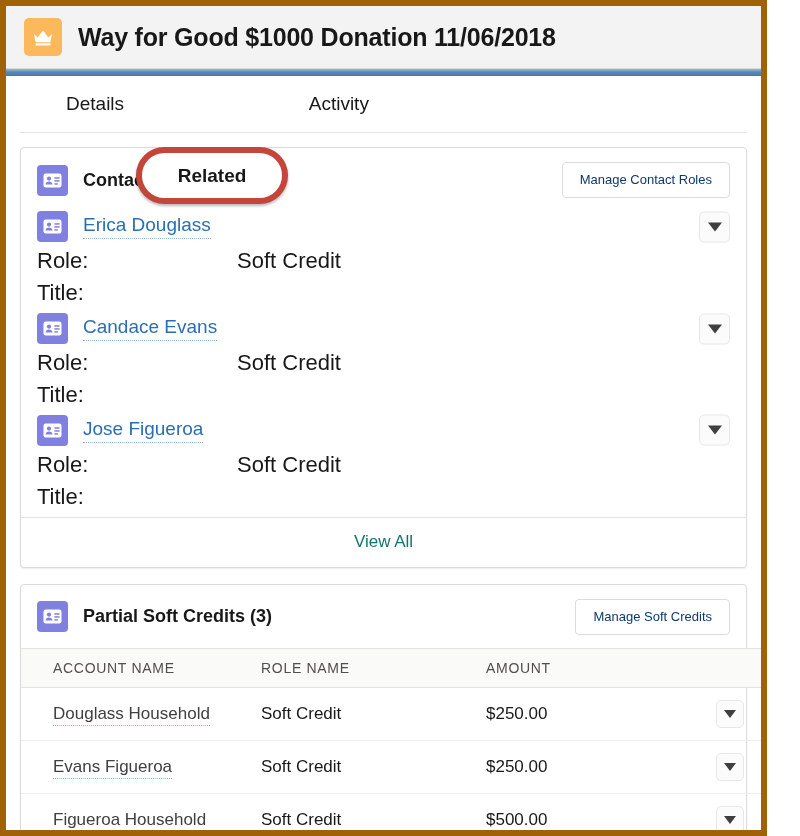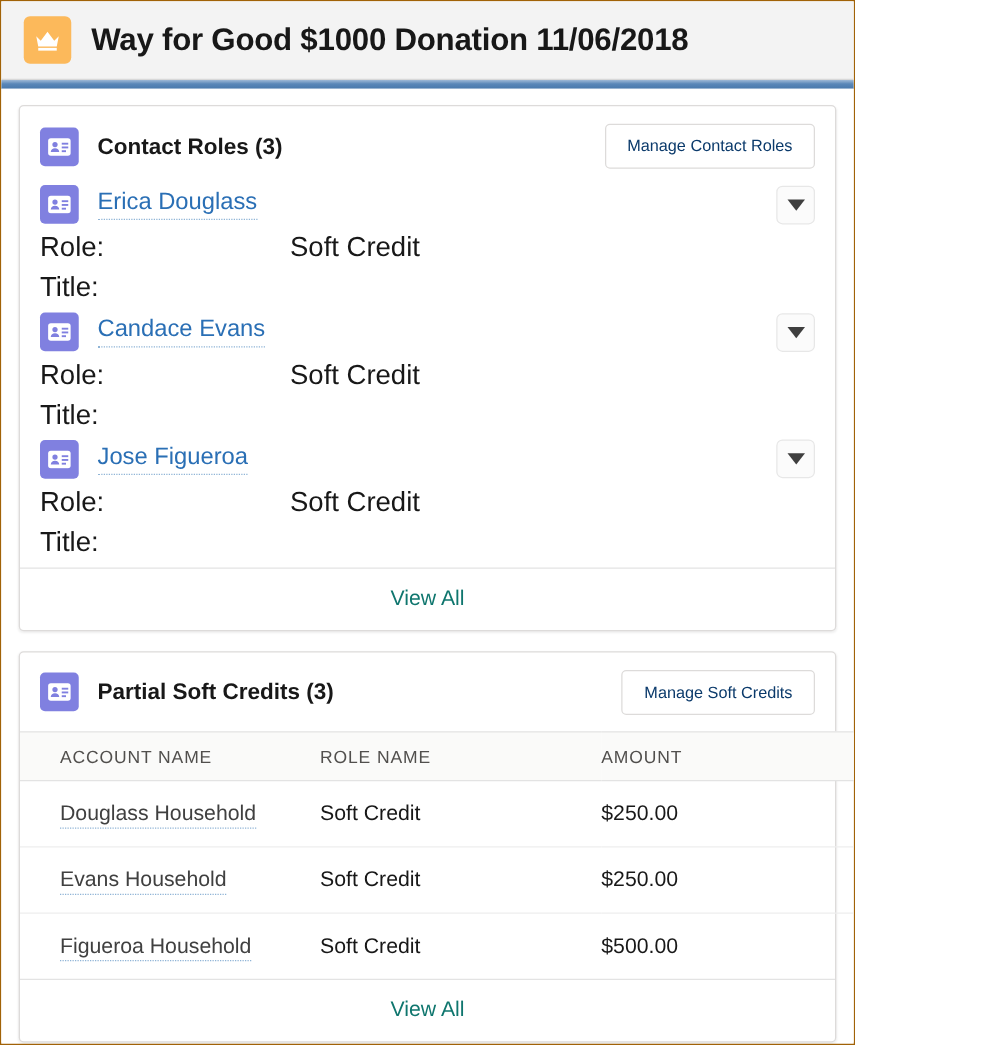--- a/index.html
+++ b/index.html
@@ -7,23 +7,23 @@
   body {
     width: 800px;
     height: 836px;
     font-family: "Liberation Sans", sans-serif;
     background: #ffffff;
     overflow: hidden;
   }
 
   .page {
     position: relative;
-    width: 684px;
+    width: 767px;
     height: 836px;
-    border: 1px solid #a16207;
+    border: 6px solid #a16207;
     background: #ffffff;
     overflow: hidden;
   }
 
   
   .record-header {
     position: relative;
     height: 63px;
     background: #f3f3f3;
     border-bottom: 1px solid #d8d8d8;
@@ -307,20 +307,29 @@
       <svg width="22" height="20" viewBox="0 0 22 20" aria-hidden="true">
         <path d="M2 7 L5.6 10.5 L11 3.4 L16.4 10.5 L20 7 L18.4 15.2 L3.6 15.2 Z" fill="#ffffff"></path>
         <rect x="3.6" y="16.3" width="14.8" height="2.2" fill="#ffffff"></rect>
       </svg>
     </div>
     <div class="record-title">Way for Good $1000 Donation 11/06/2018</div>
   </div>
 
   <div class="accent-bar"></div>
 
+  <div class="tabs-wrap">
+    <div class="tabs">
+      <div class="tab tab-details">Details</div>
+      <div class="tab is-active" style="visibility:hidden;">Related</div>
+      <div class="tab tab-activity">Activity</div>
+    </div>
+    <div class="annotation-ellipse"></div>
+    <div class="annotation-label">Related</div>
+  </div>
 
   <div class="body-area">
 
     <div class="card">
 
       <div class="card-head">
         <div class="mini-icon">
           <svg width="19" height="15" viewBox="0 0 19 15" aria-hidden="true">
             <rect x="0.5" y="0.5" width="18" height="14" rx="2.2" fill="#ffffff"></rect>
             <circle cx="6" cy="5.6" r="2.1" fill="#8080e0"></circle>
@@ -462,21 +471,21 @@
             <td class="col-role">Soft Credit</td>
             <td class="col-amt">$250.00</td>
             <td class="col-menu">
               <div class="cell-menu-btn">
                 <span class="caret-sm"></span>
               </div>
             </td>
           </tr>
           <tr>
             <td class="col-acct">
-              <a class="cell-link">Evans Household</a>
+              <a class="cell-link">Evans Figueroa</a>
             </td>
             <td class="col-role">Soft Credit</td>
             <td class="col-amt">$250.00</td>
             <td class="col-menu">
               <div class="cell-menu-btn">
                 <span class="caret-sm"></span>
               </div>
             </td>
           </tr>
           <tr>

